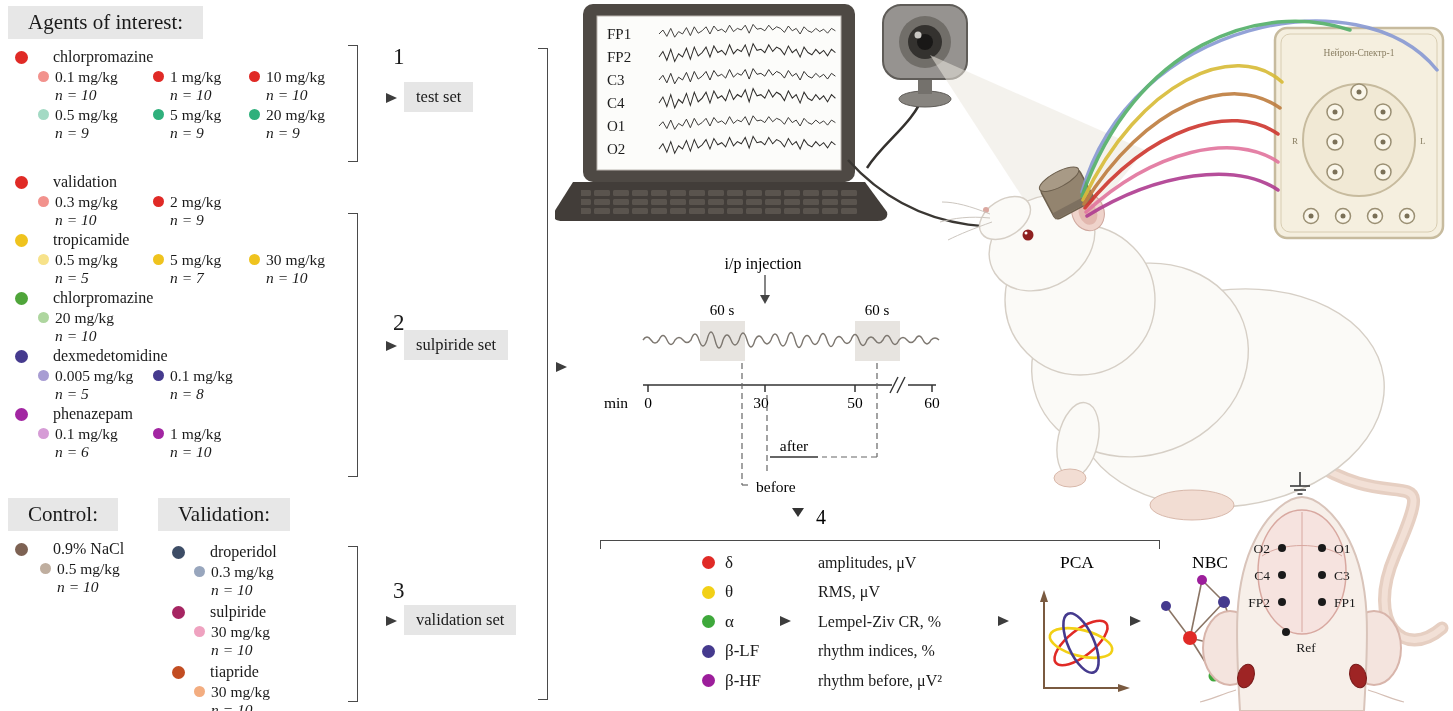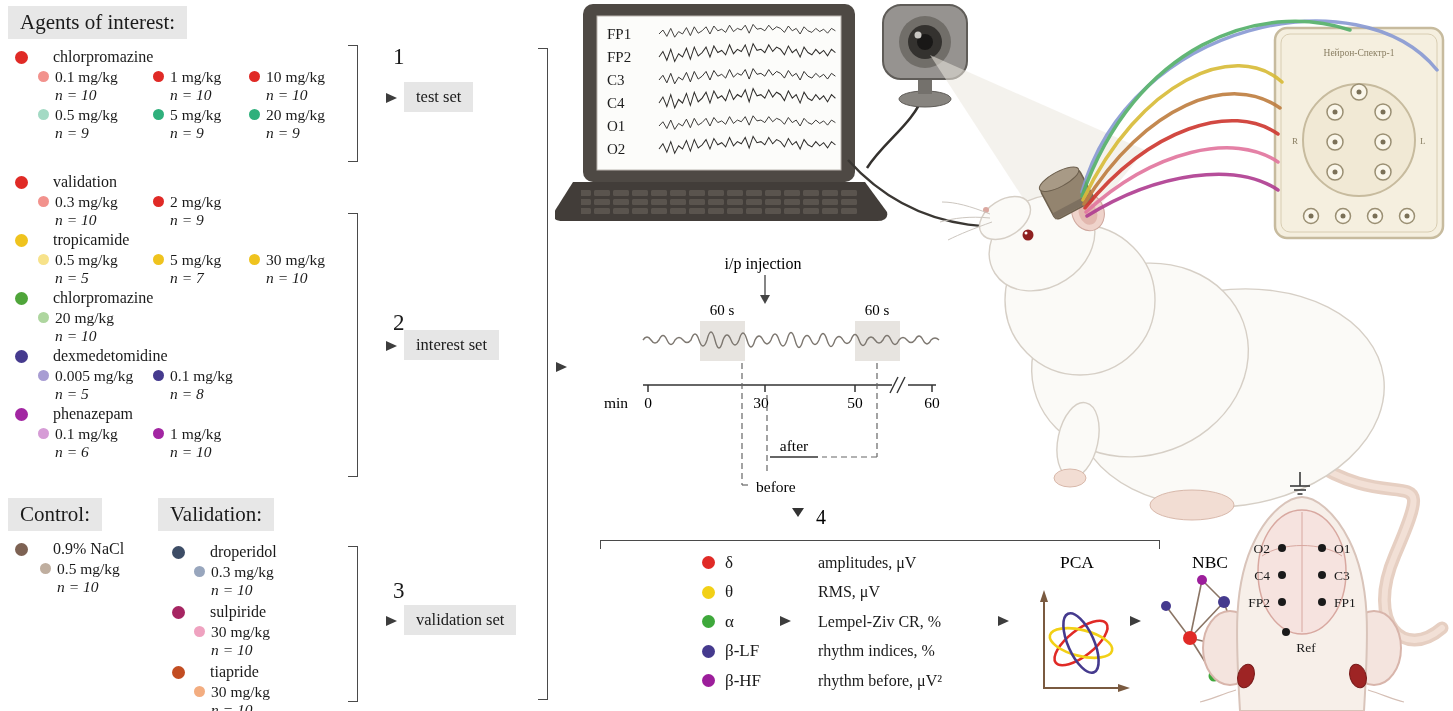--- a/index.html
+++ b/index.html
@@ -1,20 +1,20 @@
 <!DOCTYPE html>
 <html><head>
 <meta charset="utf-8">
 <style>
   *{margin:0;padding:0;box-sizing:border-box}
   html,body{width:1453px;height:711px}
   body{position:relative;background:#fff;font-family:"Liberation Serif","DejaVu Serif",serif;color:#1a1a1a;overflow:hidden}
   .abs{position:absolute}
   svg text{font-family:"Liberation Serif","DejaVu Serif",serif}
-  .hdr{display:inline-block;background:#e7e7e7;padding:4px 12px;font-size:21px;margin-bottom:6px;white-space:nowrap}
+  .hdr{display:inline-block;background:#e7e7e7;padding:4px 20px;font-size:21px;margin-bottom:6px;white-space:nowrap}
   .agent{margin-bottom:3px}
   .agent-name{display:flex;align-items:center;gap:25px;margin:3px 0 2px 7px;font-size:16px}
   .dot{width:13px;height:13px;border-radius:50%;flex:none;background:#999}
   .dose-row{display:flex;margin-left:30px}
   .dose{display:flex;gap:6px}
   .dose .dot{width:11px;height:11px;margin-top:3px}
   .dcol1{width:115px}.dcol2{width:96px}
   .dose-text{display:flex;flex-direction:column;font-size:15.5px;line-height:1.13}
   .n{font-style:italic}
   .bracket{border:1.6px solid #4a4a4a;border-left:none;width:10px}
@@ -274,21 +274,21 @@
   <div class="abs bracket" style="left:348px;top:45px;height:117px"></div>
   <div class="abs bracket" style="left:348px;top:213px;height:264px"></div>
   <div class="abs bracket" style="left:348px;top:546px;height:156px"></div>
 
   <div class="abs setnum" style="left:393px;top:44px">1</div>
   <div class="abs tri" style="left:386px;top:93px"></div>
   <div class="abs setbox" style="left:404px;top:82px">test set</div>
 
   <div class="abs setnum" style="left:393px;top:310px">2</div>
   <div class="abs tri" style="left:386px;top:341px"></div>
-  <div class="abs setbox" style="left:404px;top:330px">interest set</div>
+  <div class="abs setbox" style="left:404px;top:330px">sulpiride set</div>
 
   <div class="abs setnum" style="left:393px;top:578px">3</div>
   <div class="abs tri" style="left:386px;top:616px"></div>
   <div class="abs setbox" style="left:404px;top:605px">validation set</div>
 
   <div class="abs bigbracket" style="left:538px;top:48px;height:652px"></div>
   <div class="abs tri" style="left:556px;top:362px"></div>
 
   <svg class="abs" style="left:555px;top:0" width="335" height="230" viewBox="0 0 335 230">
     <defs>

